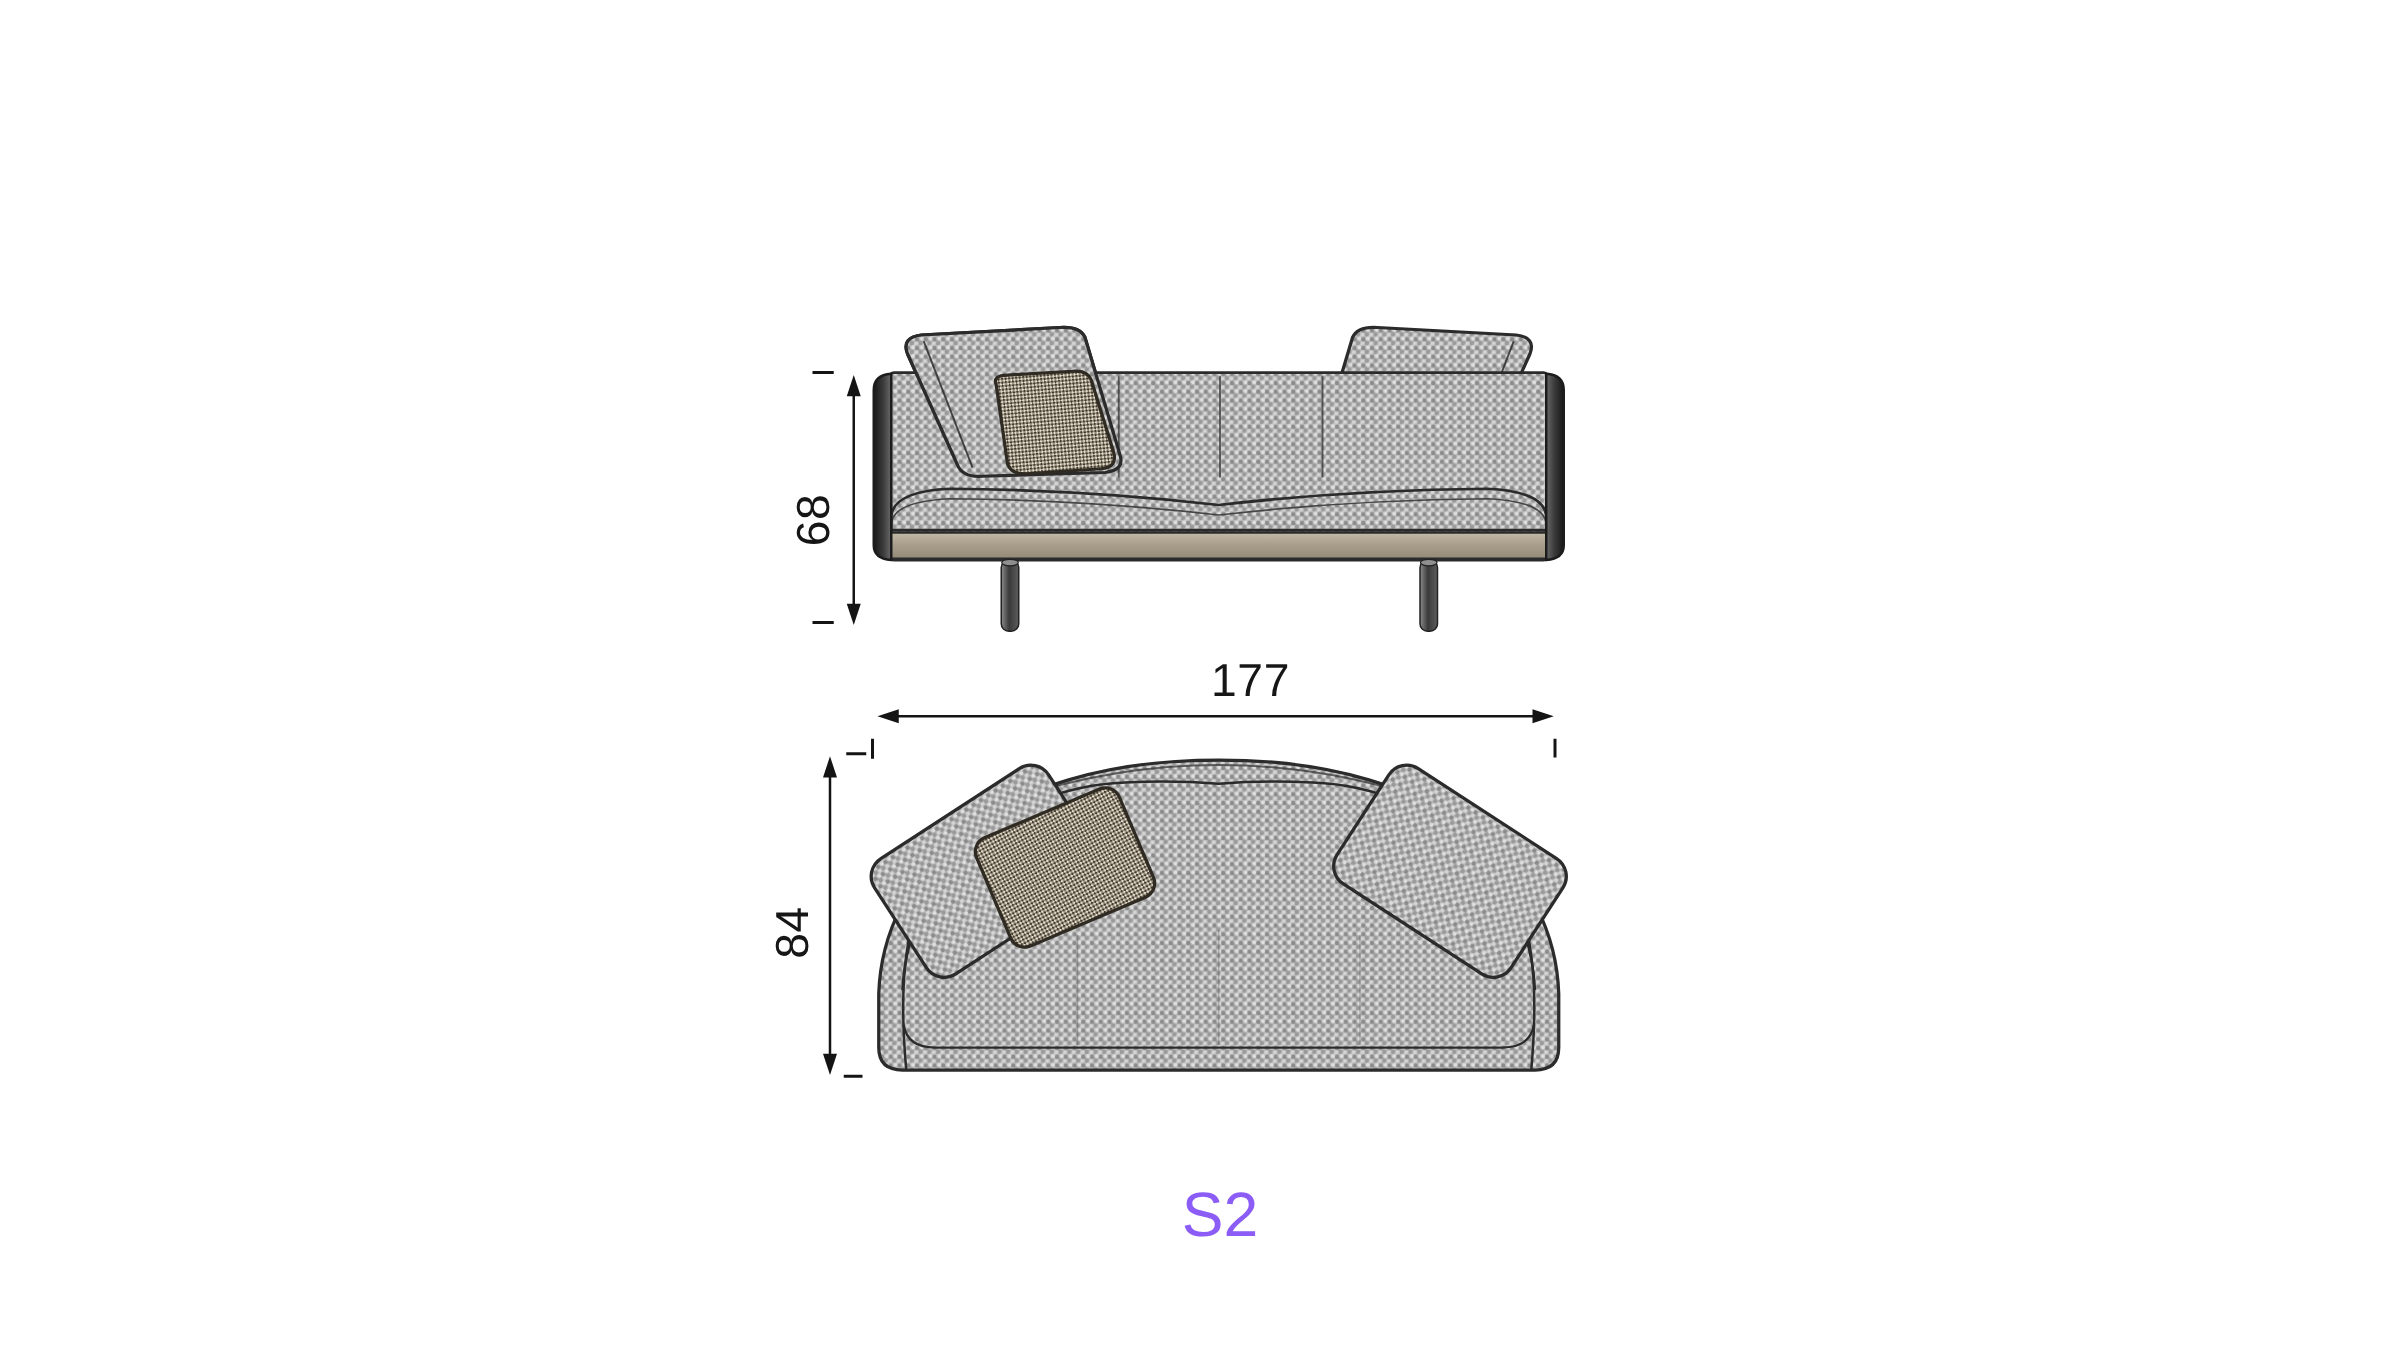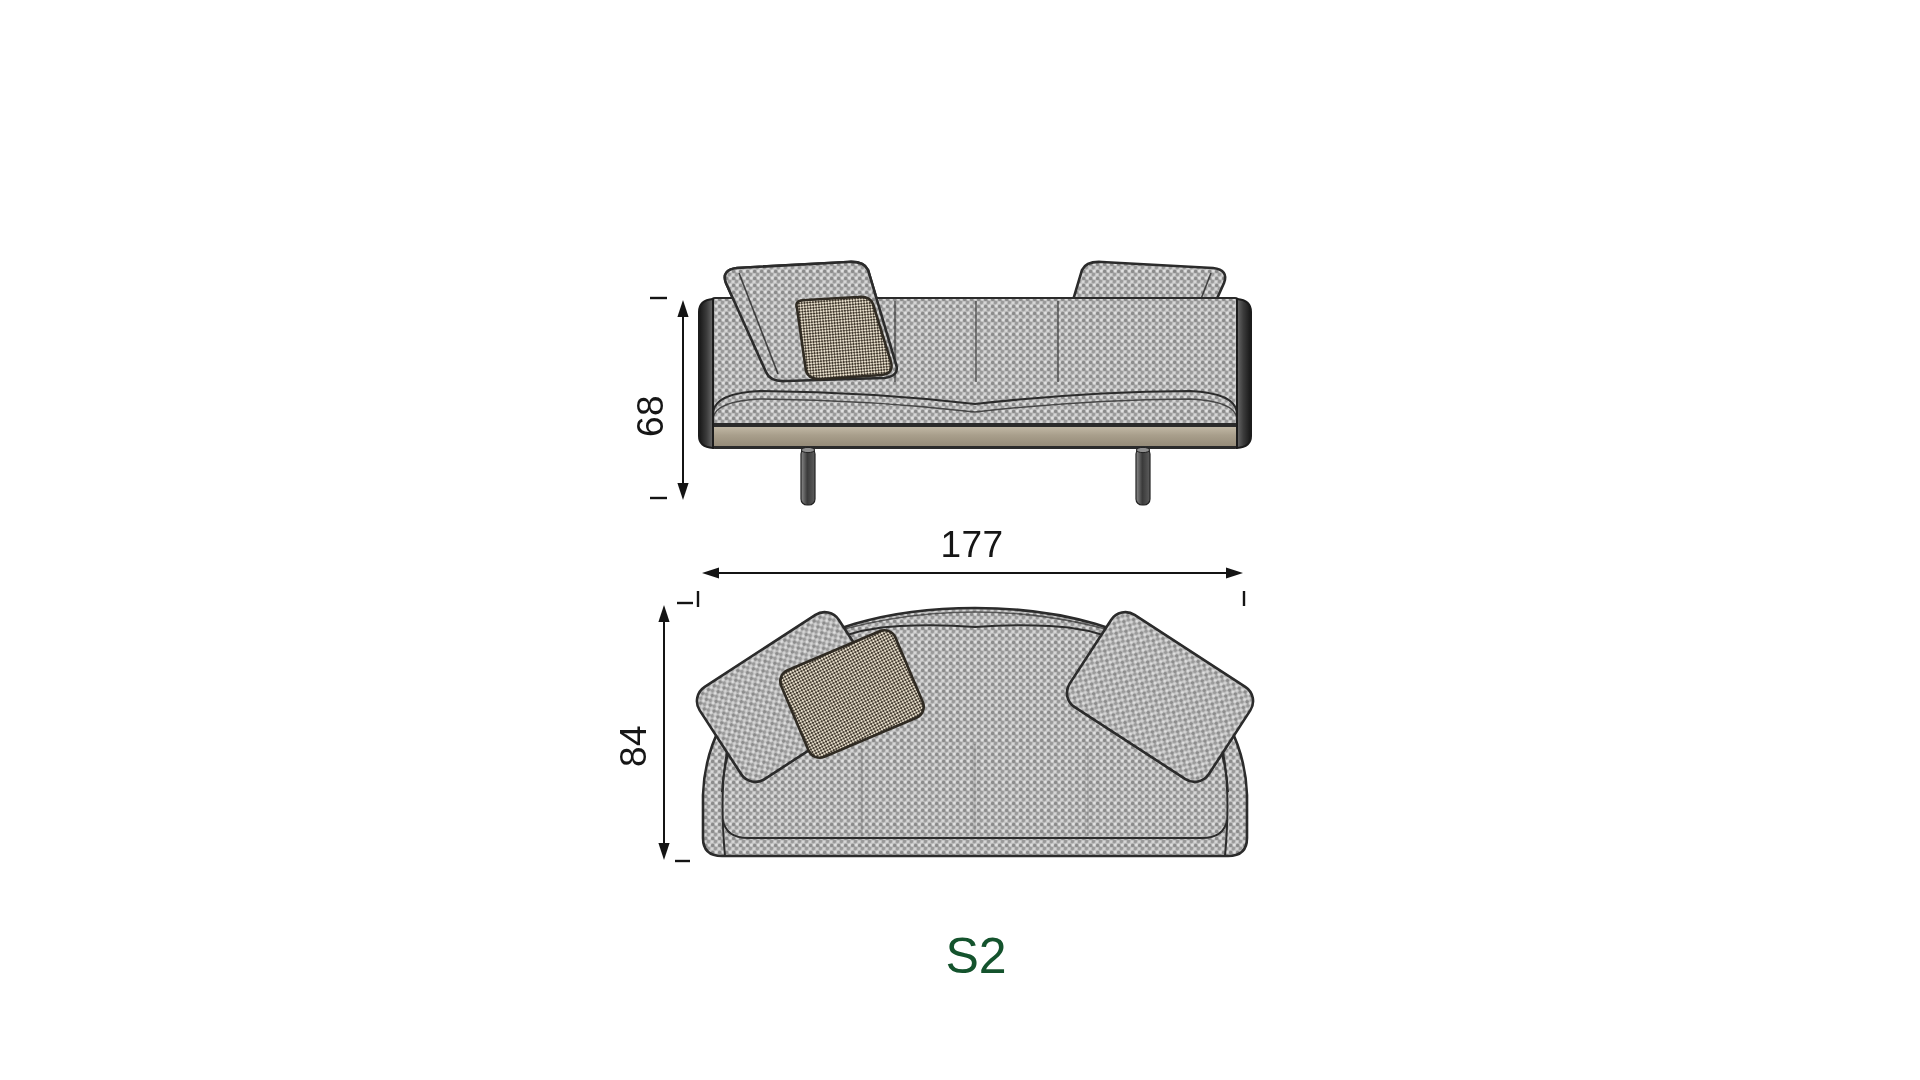--- a/index.html
+++ b/index.html
@@ -16,25 +16,26 @@
     color:#161616;
     font-size:37px;
     text-align:center;
     line-height:50px;
     letter-spacing:0.5px;
     user-select:none;
   }
   .rot{transform:rotate(-90deg);transform-origin:center center;}
   .product-label{
     position:absolute;
-    color:#14532d;
+    color:#8b5cf6;
     font-size:50px;
     text-align:center;
     line-height:58px;
     user-select:none;
+    margin-top:16px;
   }
 </style>
 </head>
 <body>
 
 <div class="canvas">
 
   <svg class="drawing-svg" width="1920" height="1080" viewBox="0 0 1920 1080">
     <defs>
       <pattern id="tweed" width="7" height="7" patternUnits="userSpaceOnUse">
@@ -175,19 +176,19 @@
         <line x1="664" y1="615" x2="664" y2="850" stroke-width="2"></line>
         <polygon points="664,605 658.4,622 669.6,622" stroke="none"></polygon>
         <polygon points="664,860 658.4,843 669.6,843" stroke="none"></polygon>
         <line x1="675" y1="861" x2="690" y2="861" stroke-width="2.4"></line>
       </g>
     </g>
   </svg>
 
   <div class="dim-label rot" style="left:601px;top:391px;width:100px;height:50px;">68</div>
 
-  <div class="dim-label" style="left:912px;top:522px;width:120px;height:46px;line-height:46px;">177</div>
+  <div class="dim-label" style="left:912px;top:522px;width:120px;height:46px;line-height:46px;text-align:right;">177</div>
 
   <div class="dim-label rot" style="left:584px;top:721px;width:100px;height:50px;">84</div>
 
   <div class="product-label" style="left:916px;top:927px;width:120px;">S2</div>
 
 </div>
 
 </body></html>

